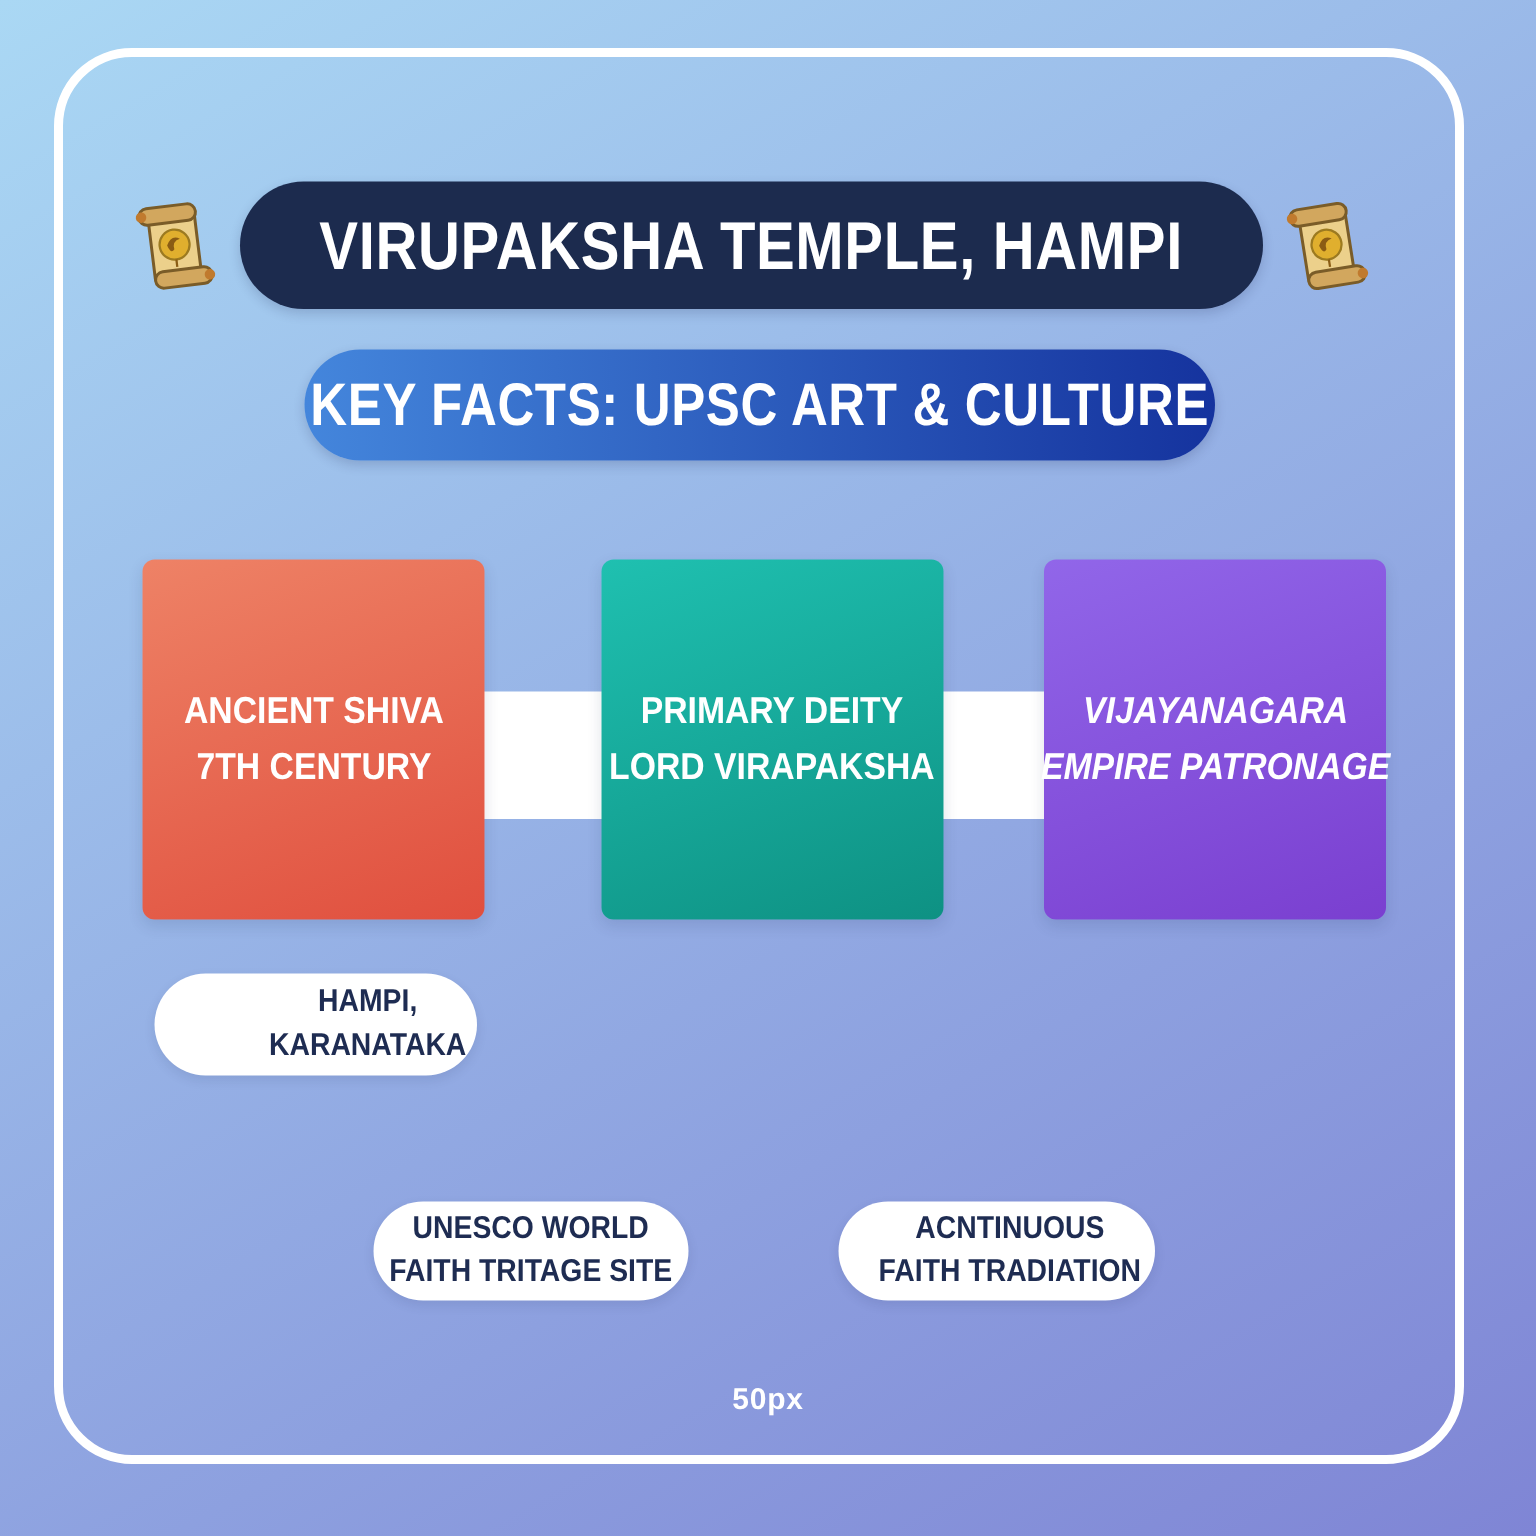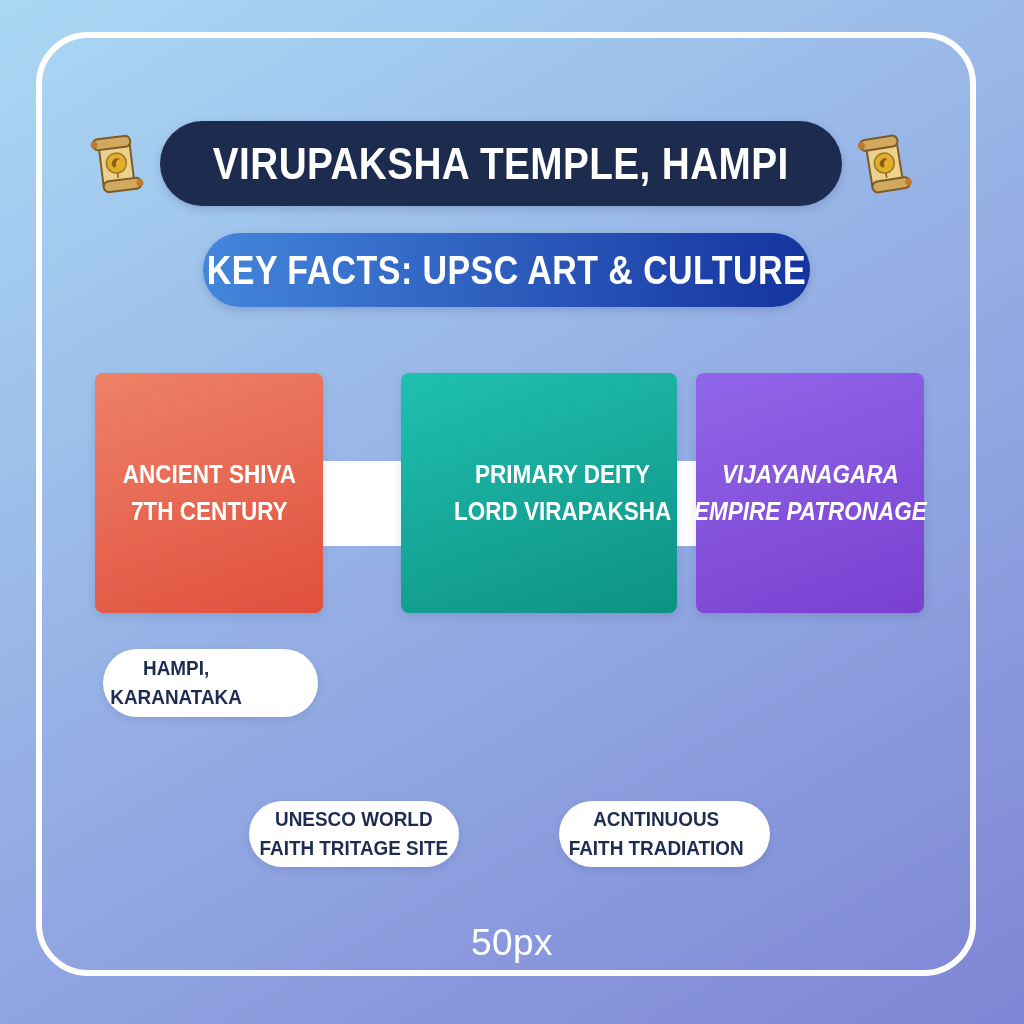--- a/index.html
+++ b/index.html
@@ -36,37 +36,37 @@
   }
   .card.pos1 { left:95px; }
   .card.pos2 { left:401px; }
   .card.pos3 { left:696px;font-style:italic; }
   .card-text {
     color:#ffffff; font-weight:bold; font-size:25px; line-height:1.5;
     text-align:center; transform:scaleX(0.9); white-space:nowrap;
   }
   .pill {
     position:absolute; background:#ffffff; border-radius:34px;
-    display:flex; align-items:center; justify-content:flex-start;
+    display:flex; align-items:center; justify-content:flex-end;
     box-shadow:0 3px 8px rgba(20,30,70,0.10);
   }
   .pill.row1 { top:649px; height:68px; }
   .pill.row2 { top:801px; height:66px; }
   .pill.p1 { left:103px; width:215px; }
   .pill.p2 { left:408px; width:224px; }
   .pill.p3 { left:703px; width:220px; }
   .pill.p4 { left:249px; width:210px; }
   .pill.p5 { left:559px; width:211px; }
   .pill-text {
     color:#1e2c52; font-weight:bold; font-size:21px; line-height:1.38;
     text-align:center; transform:scaleX(0.9); white-space:nowrap;
   }
   .footer-label {
     position:absolute; left:0; width:1024px; top:922px; text-align:center;
-    color:#ffffff; font-weight:normal; font-size:37px; letter-spacing:0.5px;
+    color:#ffffff; font-weight:bold; font-size:20px; letter-spacing:0.5px;
   }
   .scroll-icon-wrap { width:58px; height:64px; flex:0 0 auto; }
 </style>
 </head>
 <body>
 
 <div id="canvas" style="background: linear-gradient(150deg, rgb(170, 216, 244), rgb(127, 133, 213));">
 
   <div class="frame"></div>
 
@@ -108,21 +108,21 @@
 
   <div class="connector c1"></div>
   <div class="connector c2"></div>
 
   <div class="card pos1" style="background: linear-gradient(160deg, rgb(238, 130, 102), rgb(224, 79, 62));">
     <div class="card-text">
       <span>ANCIENT SHIVA</span><br>
       <span>7TH CENTURY</span>
     </div>
   </div>
-  <div class="card pos2" style="background: linear-gradient(160deg, rgb(31, 192, 176), rgb(14, 145, 131)); padding-left: 48px;">
+  <div class="card pos2" style="background: linear-gradient(160deg, rgb(31, 192, 176), rgb(14, 145, 131));">
     <div class="card-text">
       <span>PRIMARY DEITY</span><br>
       <span>LORD VIRAPAKSHA</span>
     </div>
   </div>
   <div class="card pos3" style="background: linear-gradient(160deg, rgb(145, 102, 233), rgb(122, 63, 208));">
     <div class="card-text">
       <span>VIJAYANAGARA</span><br>
       <span>EMPIRE PATRONAGE</span>
     </div>

